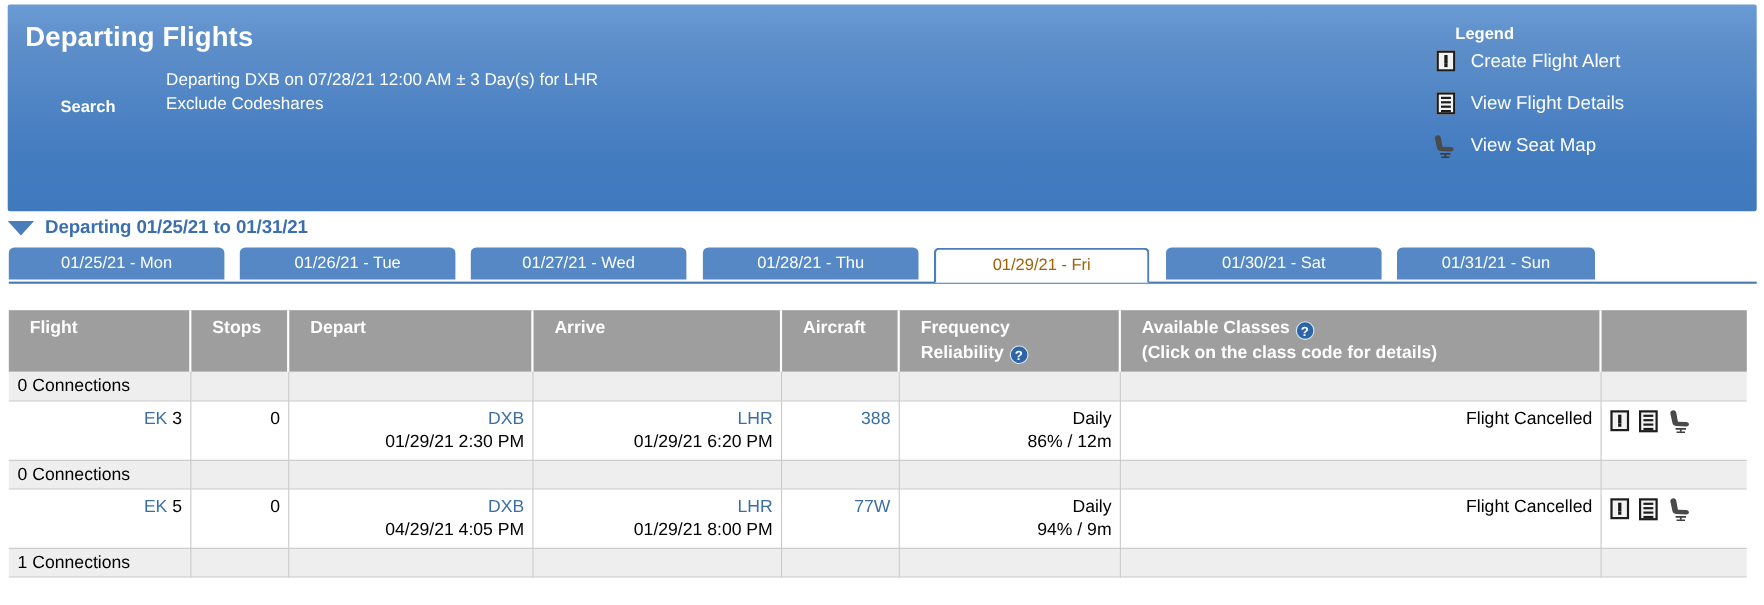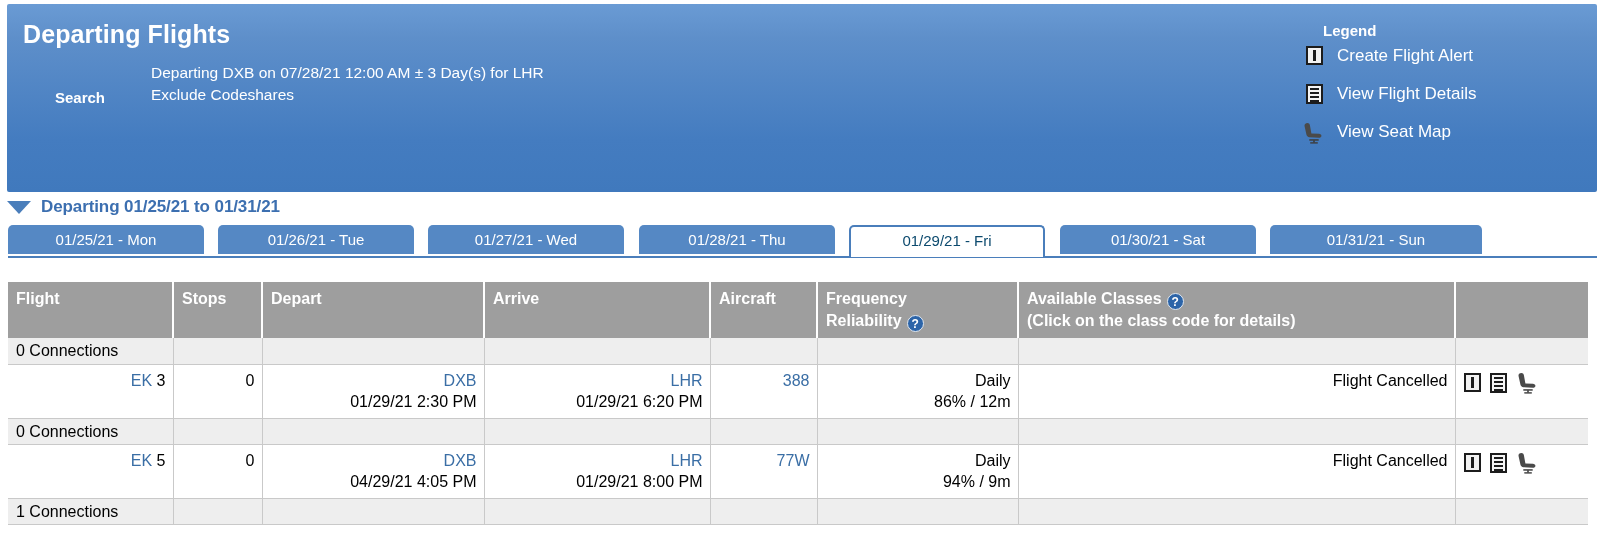--- a/index.html
+++ b/index.html
@@ -168,21 +168,21 @@
     line-height: 29px;
     text-align: center;
     background: #5588c4;
     color: #ffffff;
     font-size: 15px;
     border-radius: 5px 5px 0 0;
     box-sizing: border-box;
   }
   .tab.active {
     background: #ffffff;
-    color: #0c4a6e;
+    color: #a16207;
     border: 2px solid #4a7ebb;
     border-bottom: none;
     height: 32px;
     line-height: 28px;
     z-index: 3;
   }
   .tabs-underline {
     position: absolute;
     left: 8px;
     top: 256px;
@@ -200,21 +200,21 @@
     border-collapse: collapse;
     table-layout: fixed;
     font-size: 16px;
   }
   .grid th {
     background: #9e9e9e;
     color: #ffffff;
     font-weight: bold;
     text-align: left;
     vertical-align: top;
-    padding: 6px 7px 6px 8px;
+    padding: 6px 7px 6px 19px;
     border-right: 2px solid #ffffff;
     height: 56px;
     box-sizing: border-box;
     line-height: 22px;
     font-size: 16px;
   }
   .grid th:last-child { border-right: none; }
   .grid td {
     vertical-align: top;
     padding: 5px 7px 5px 8px;
@@ -323,21 +323,21 @@
     <span class="range-text">Departing 01/25/21 to 01/31/21</span>
   </div>
 
   <div class="tabs">
     <div class="tab" style="left:0px;width:196px;">01/25/21 - Mon</div>
     <div class="tab" style="left:210px;width:196px;">01/26/21 - Tue</div>
     <div class="tab" style="left:420px;width:196px;">01/27/21 - Wed</div>
     <div class="tab" style="left:631px;width:196px;">01/28/21 - Thu</div>
     <div class="tab active" style="left:841px;width:196px;">01/29/21 - Fri</div>
     <div class="tab" style="left:1052px;width:196px;">01/30/21 - Sat</div>
-    <div class="tab" style="left:1262px;width:212px;">01/31/21 - Sun</div>
+    <div class="tab" style="left:1262px;width:180px;">01/31/21 - Sun</div>
   </div>
   <div class="tabs-underline"></div>
 
   <table class="grid">
     <colgroup>
       <col style="width:165px">
       <col style="width:89px">
       <col style="width:222px">
       <col style="width:226px">
       <col style="width:107px">

